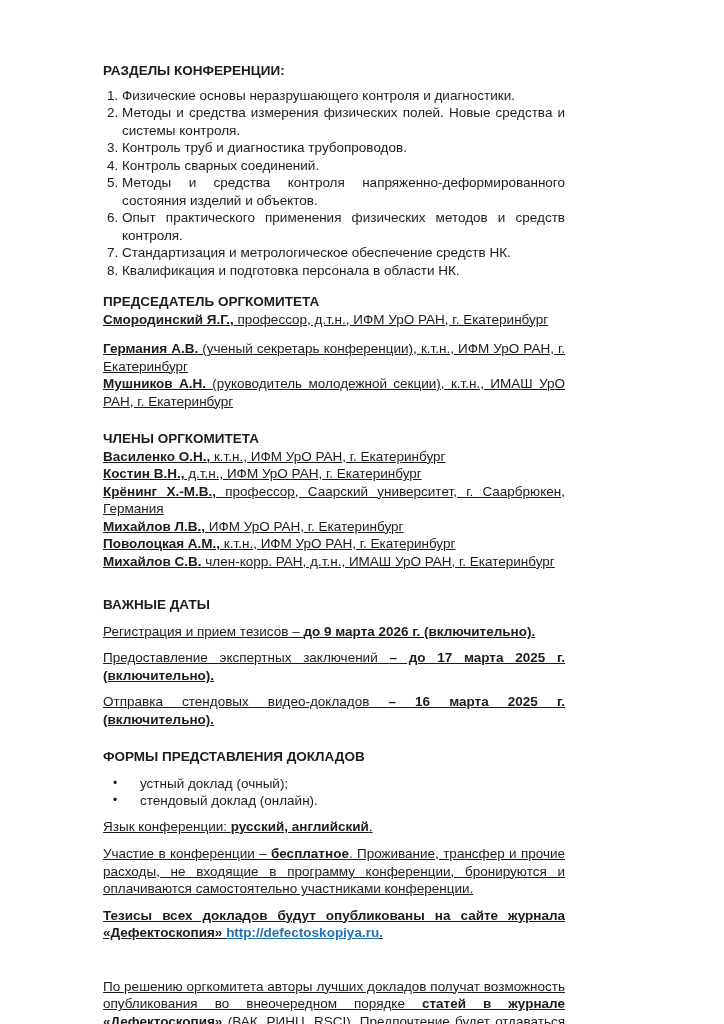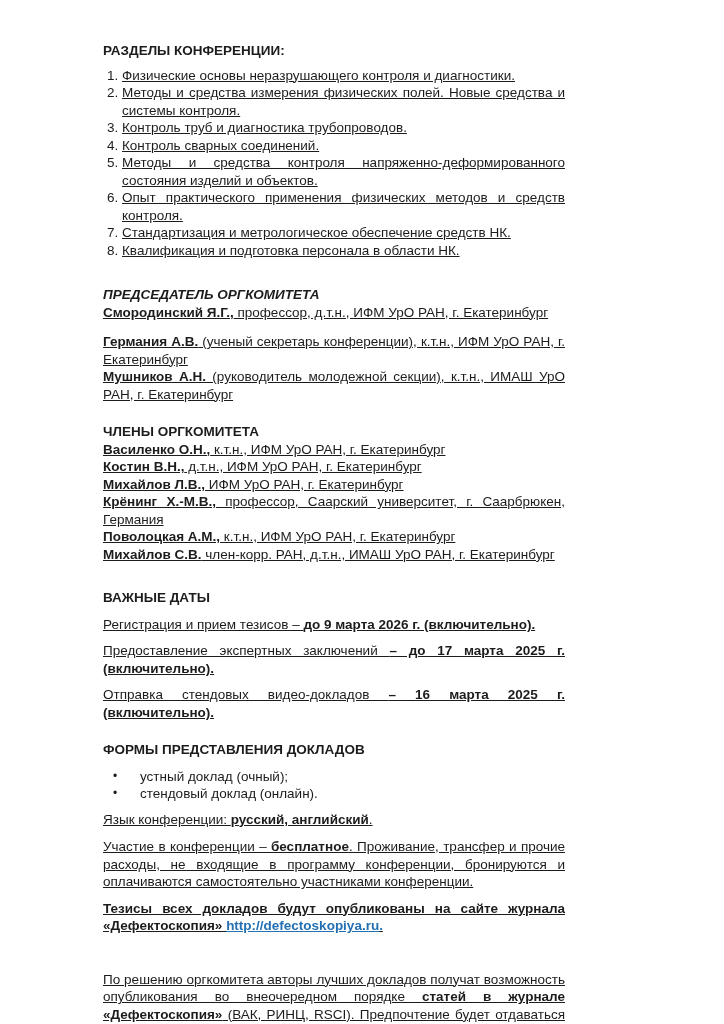--- a/index.html
+++ b/index.html
@@ -7,48 +7,47 @@
     --text: #1c1c1c;
     --background: #ffffff;
   }
   html, body { margin: 0; padding: 0; background: var(--background); }
   .page {
     position: relative;
     width: 668px;
     height: 1024px;
     box-sizing: border-box;
     background: var(--background);
-    padding: 42px 103px 0 103px;
+    padding: 62px 103px 0 103px;
     font-family: "Liberation Sans", "DejaVu Sans", sans-serif;
     font-size: 13.5px;
     line-height: 17.5px;
     color: var(--text);
     overflow: hidden;
   }
   .h {
     font-size: 13.5px;
     line-height: 17.5px;
     font-weight: 700;
     margin: 0;
     text-transform: none;
   }
   .h-sections   { margin: 0 0 7px 0; }
-  .h-chairman   { margin-top: 27px; font-style: italic; }
+  .h-chairman   { margin-top: 14px; }
   .h-members    { margin-top: 20px; }
   .h-dates      { margin-top: 26px; }
   .h-forms      { margin-top: 20px; }
   p { margin: 0; text-align: justify; text-decoration: underline; }
   .b { font-weight: 700; }
   ol.sections-list {
     margin: 0; padding: 0 0 0 19px;
   }
   ol.sections-list li {
     text-align: justify;
     padding-left: 0;
-    text-decoration: underline;
   }
   .gap-top      { margin-top: 12px; }
   .dates-line   { margin-top: 9px; }
   .lang-line    { margin-top: 8px; }
   .part-par     { margin-top: 10px; }
   .theses-par   { margin-top: 9px; }
   .decision-par { margin-top: 36px; }
   ul.bullets {
     list-style: none;
     margin: 9px 0 0 0;
@@ -98,22 +97,22 @@
   <p><span class="b">Смородинский Я.Г.,</span><span> профессор, д.т.н., ИФМ УрО РАН, г. Екатеринбург</span></p>
 
   <p class="gap-top"><span class="b">Германия А.В.</span><span> (ученый секретарь конференции), к.т.н., ИФМ УрО РАН, г. Екатеринбург</span></p>
 
   <p><span class="b">Мушников А.Н.</span><span> (руководитель молодежной секции), к.т.н., ИМАШ УрО РАН, г. Екатеринбург</span></p>
 
   <h2 class="h h-members">ЧЛЕНЫ ОРГКОМИТЕТА</h2>
 
   <p><span class="b">Василенко О.Н.,</span><span> к.т.н., ИФМ УрО РАН, г. Екатеринбург</span></p>
   <p><span class="b">Костин В.Н.,</span><span> д.т.н., ИФМ УрО РАН, г. Екатеринбург</span></p>
+  <p><span class="b">Крёнинг Х.-М.В.,</span><span> профессор, Саарский университет, г. Саарбрюкен, Германия</span></p>
   <p><span class="b">Михайлов Л.В.,</span><span> ИФМ УрО РАН, г. Екатеринбург</span></p>
-  <p><span class="b">Крёнинг Х.-М.В.,</span><span> профессор, Саарский университет, г. Саарбрюкен, Германия</span></p>
   <p><span class="b">Поволоцкая А.М.,</span><span> к.т.н., ИФМ УрО РАН, г. Екатеринбург</span></p>
   <p><span class="b">Михайлов С.В.</span><span> член-корр. РАН, д.т.н., ИМАШ УрО РАН, г. Екатеринбург</span></p>
 
   <h2 class="h h-dates">ВАЖНЫЕ ДАТЫ</h2>
 
   <p class="dates-line"><span>Регистрация и прием тезисов – </span><span class="b">до 9 марта 2026 г. (включительно).</span></p>
   <p class="dates-line"><span>Предоставление экспертных заключений </span><span class="b">– до 17 марта 2025 г. (включительно).</span></p>
   <p class="dates-line"><span>Отправка стендовых видео-докладов </span><span class="b">– 16 марта 2025 г. (включительно).</span></p>
 
   <h2 class="h h-forms">ФОРМЫ ПРЕДСТАВЛЕНИЯ ДОКЛАДОВ</h2>

